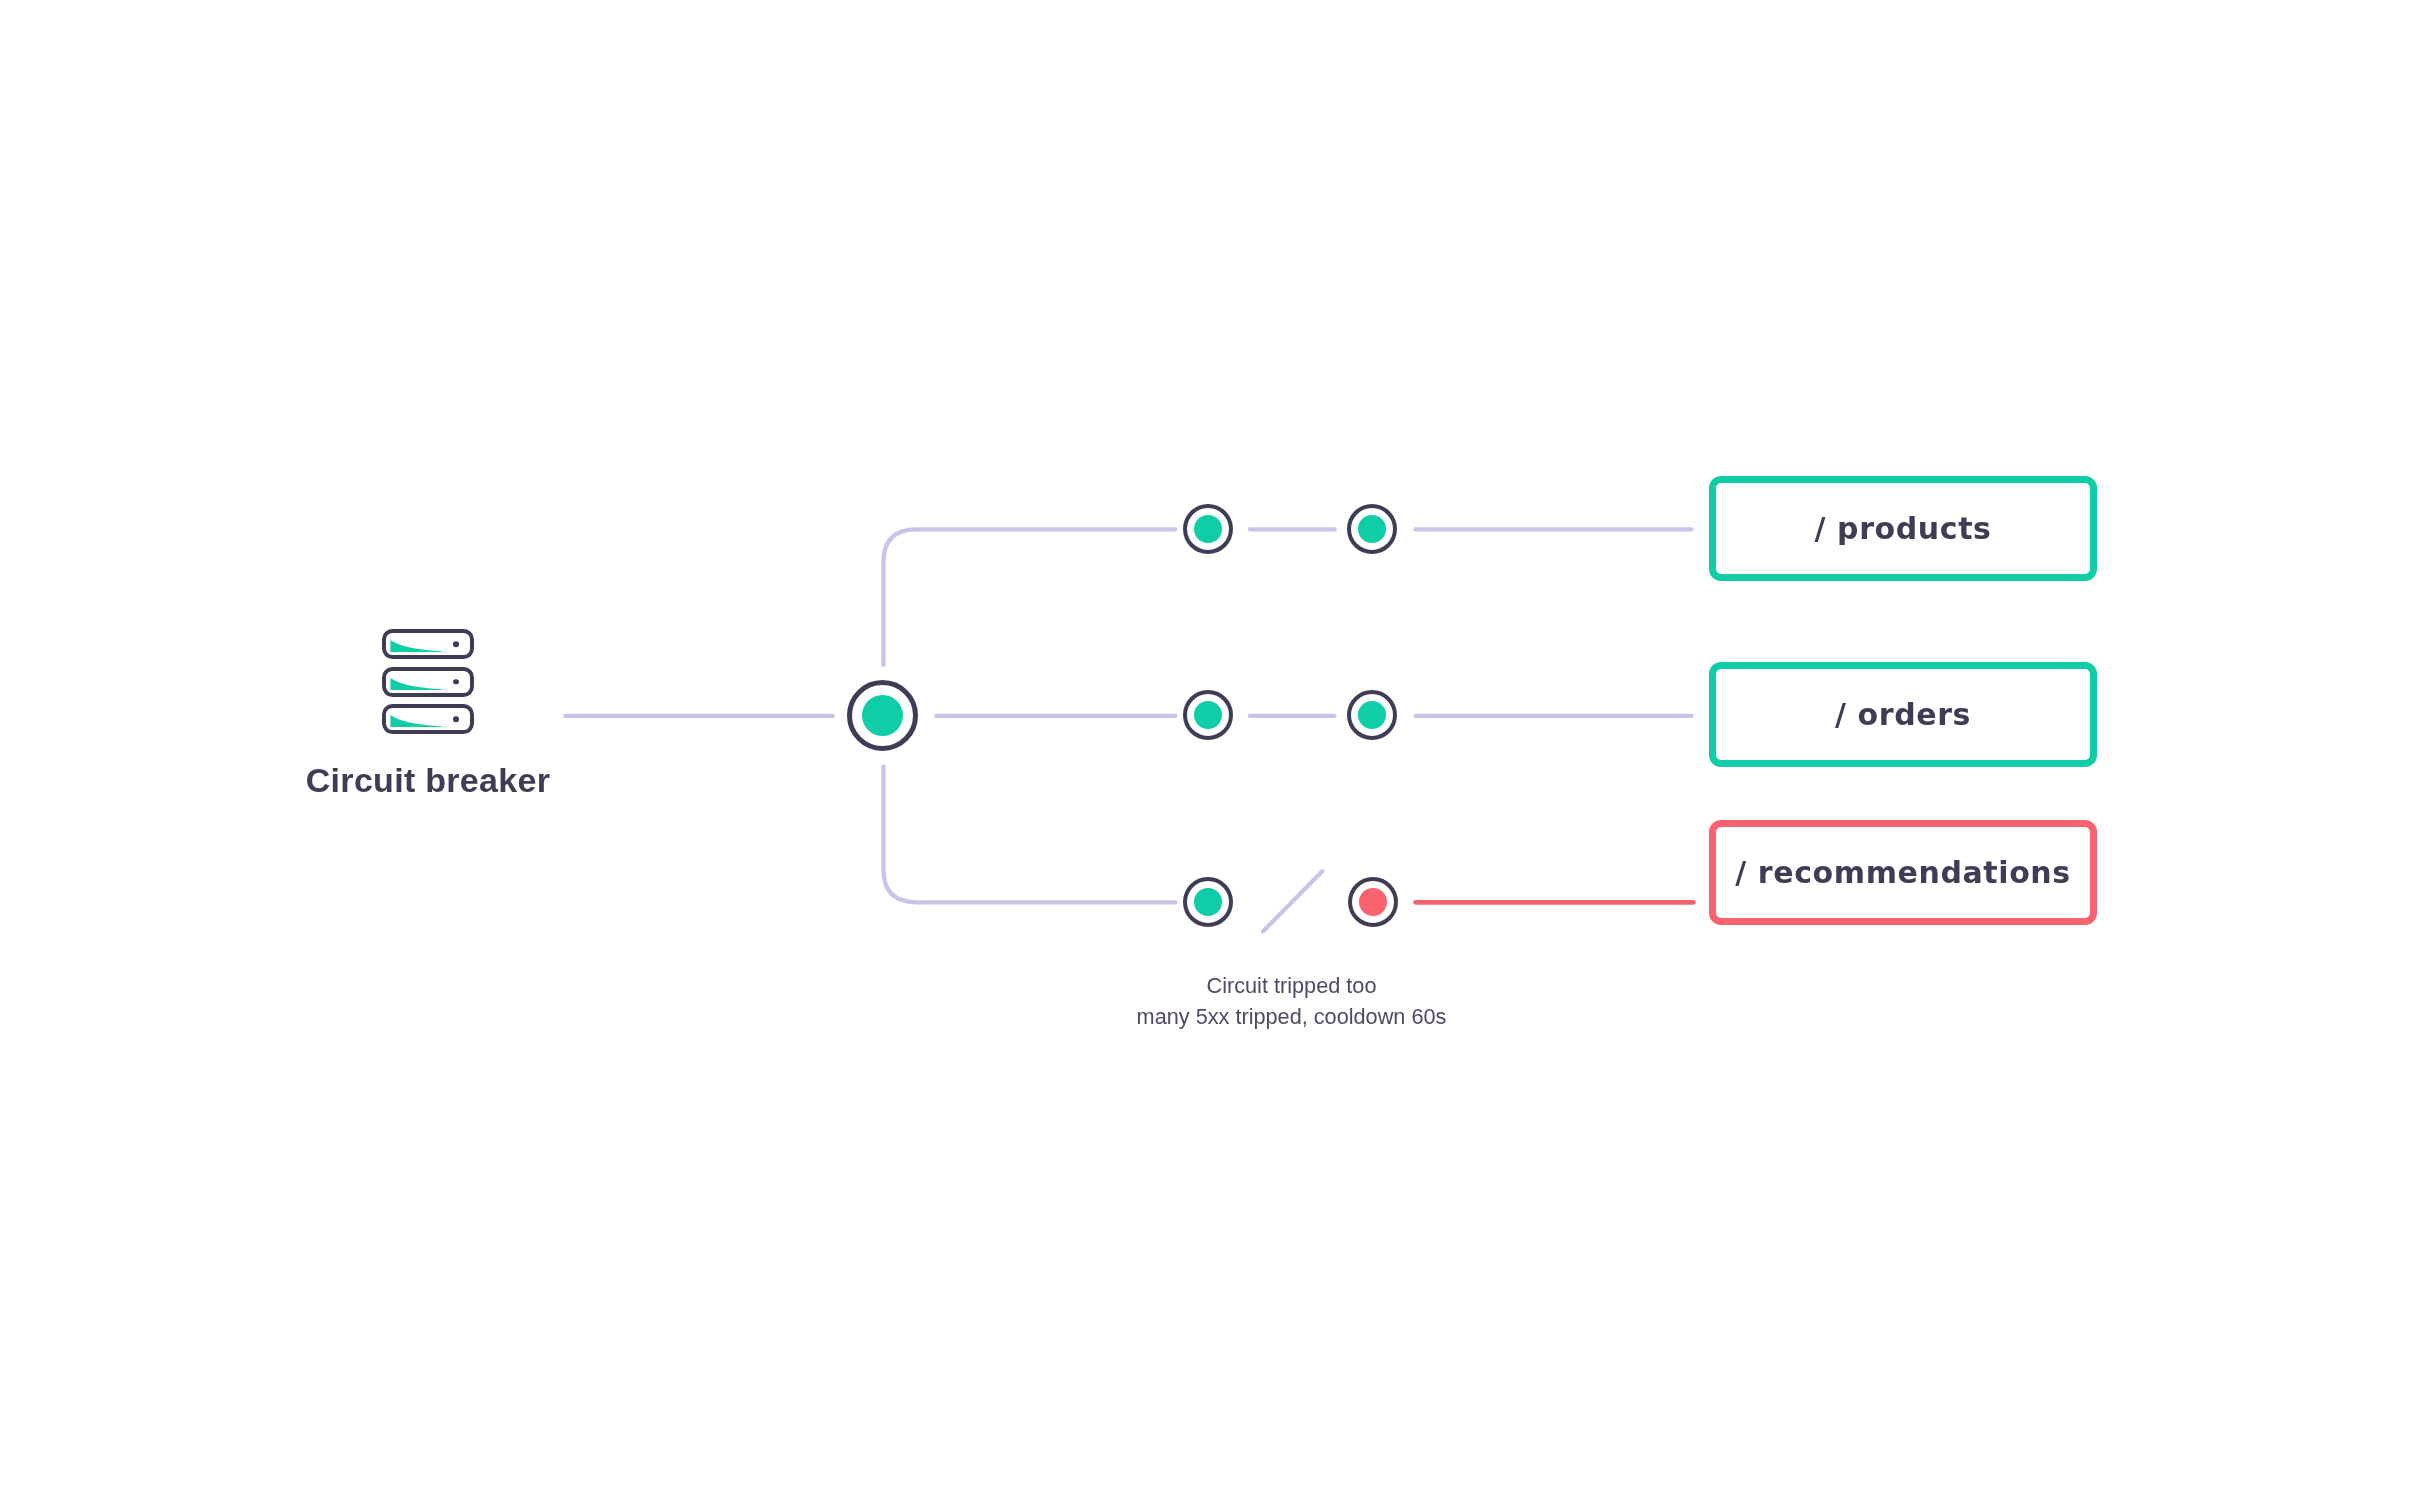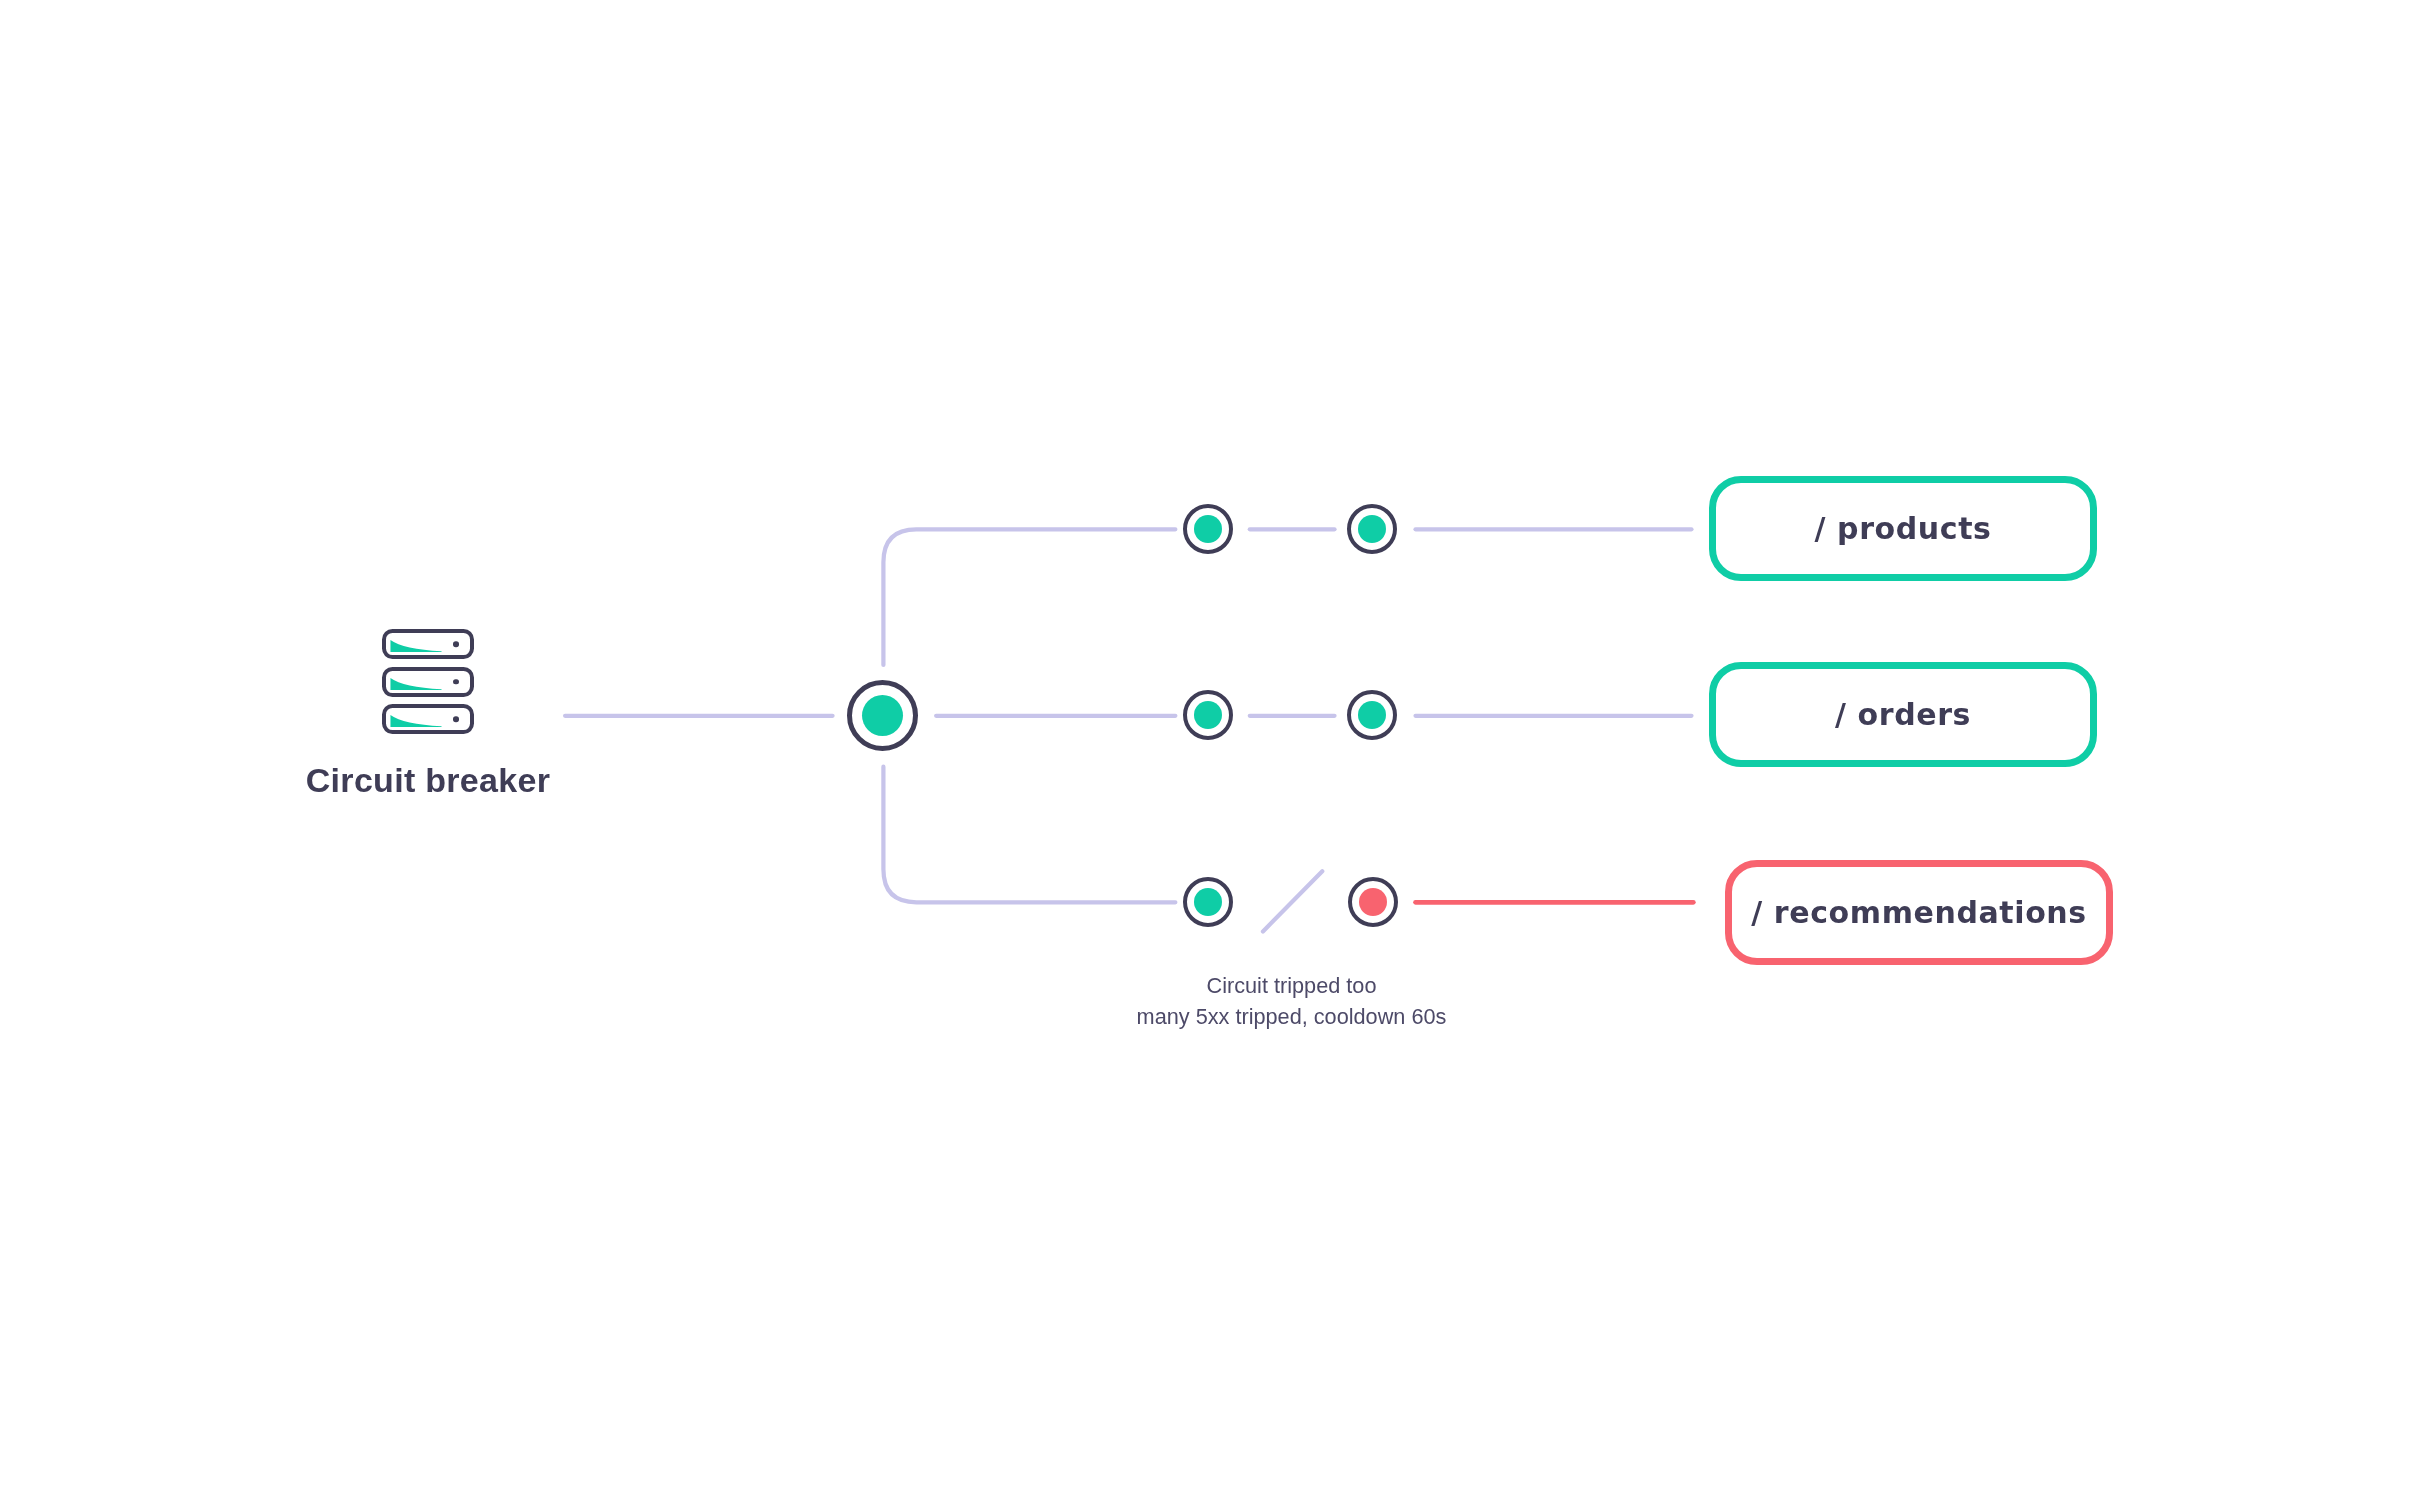--- a/index.html
+++ b/index.html
@@ -41,21 +41,21 @@
         display:flex;align-items:center;justify-content:center;}
   .node.small{width:50px;height:50px;}
   .node.hub{width:71px;height:71px;border-width:5.6px;}
   .core{width:28px;height:28px;border-radius:50%;background:var(--green);}
   .hub .core{width:41px;height:41px;}
   .core.red{background:var(--red);}
 
   
   .endpoint{
     position:absolute;left:1709px;width:388px;height:105px;
-    border:7.5px solid var(--green);border-radius:32px;background:#fff;
+    border:7.5px solid var(--green);border-radius:12px;background:#fff;
     display:flex;align-items:center;justify-content:center;
   }
   .endpoint.tripped{border-color:var(--red);}
   .endpoint .endpoint-label{
     font-family:"DejaVu Sans",sans-serif;
     font-size:30px;font-weight:600;color:var(--navy);letter-spacing:0.6px;
   }
 
   
   .caption{
@@ -127,21 +127,21 @@
   <div class="node small" style="left:1348px;top:877px;">
     <span class="core red"></span>
   </div>
 
   <div class="endpoint" style="top:476px;">
     <span class="endpoint-label">/ products</span>
   </div>
   <div class="endpoint" style="top:662px;">
     <span class="endpoint-label">/ orders</span>
   </div>
-  <div class="endpoint tripped" style="top:860px;margin-left:16px;">
+  <div class="endpoint tripped" style="top:820px;">
     <span class="endpoint-label">/ recommendations</span>
   </div>
 
   <div class="caption">
     <div>Circuit tripped too</div>
     <div>many 5xx tripped, cooldown 60s</div>
   </div>
 
 </div>
 

